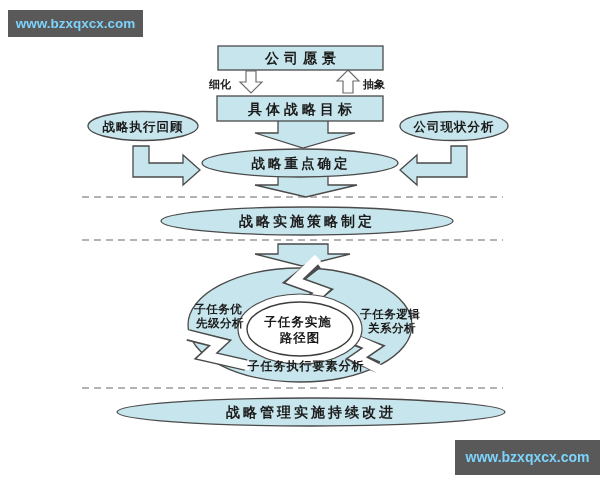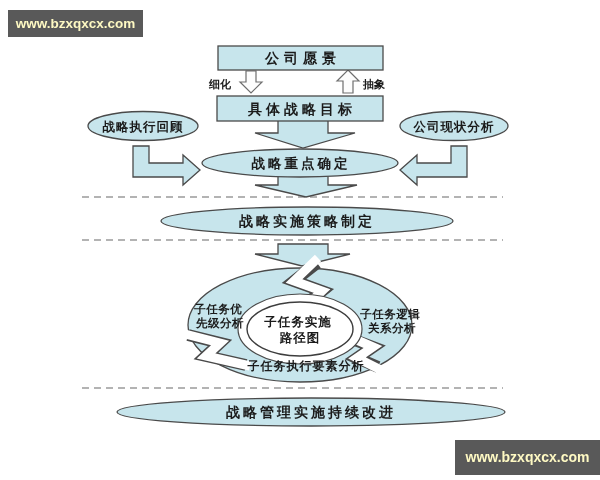--- a/index.html
+++ b/index.html
@@ -1,18 +1,18 @@
 <!DOCTYPE html>
 <html><head>
 <meta charset="utf-8">
 <style>
   html,body{margin:0;padding:0;background:#ffffff;}
   .stage{position:relative;width:600px;height:480px;background:#ffffff;overflow:hidden;
          font-family:"Liberation Sans",sans-serif;}
-  .banner{position:absolute;background:#595959;color:#fef9c3;font-weight:bold;
+  .banner{position:absolute;background:#595959;color:#7dd3fc;font-weight:bold;
           font-size:13.5px;text-align:center;font-family:"Liberation Sans",sans-serif;}
   .banner-top{left:8px;top:10px;width:135px;height:27px;line-height:27px;}
   .banner-bottom{left:455px;top:440px;width:145px;height:35px;line-height:35px;font-size:14px;}
   svg{position:absolute;left:0;top:0;}
   .shape{fill:#c7e5ec;stroke:#4a4a4a;stroke-width:1.3;}
   .whitearrow{fill:#fdfdfd;stroke:#6e6e6e;stroke-width:1.2;}
   .dash{stroke:#9a9a9a;stroke-width:1.4;stroke-dasharray:7 5;fill:none;}
   .crack-dark{fill:none;stroke:#4a4a4a;stroke-width:12;stroke-linejoin:miter;stroke-linecap:butt;}
   .crack-white{fill:none;stroke:#ffffff;stroke-width:9;stroke-linejoin:miter;stroke-linecap:butt;}
   .ring{fill:#ffffff;stroke:#4a4a4a;stroke-width:1.2;}

